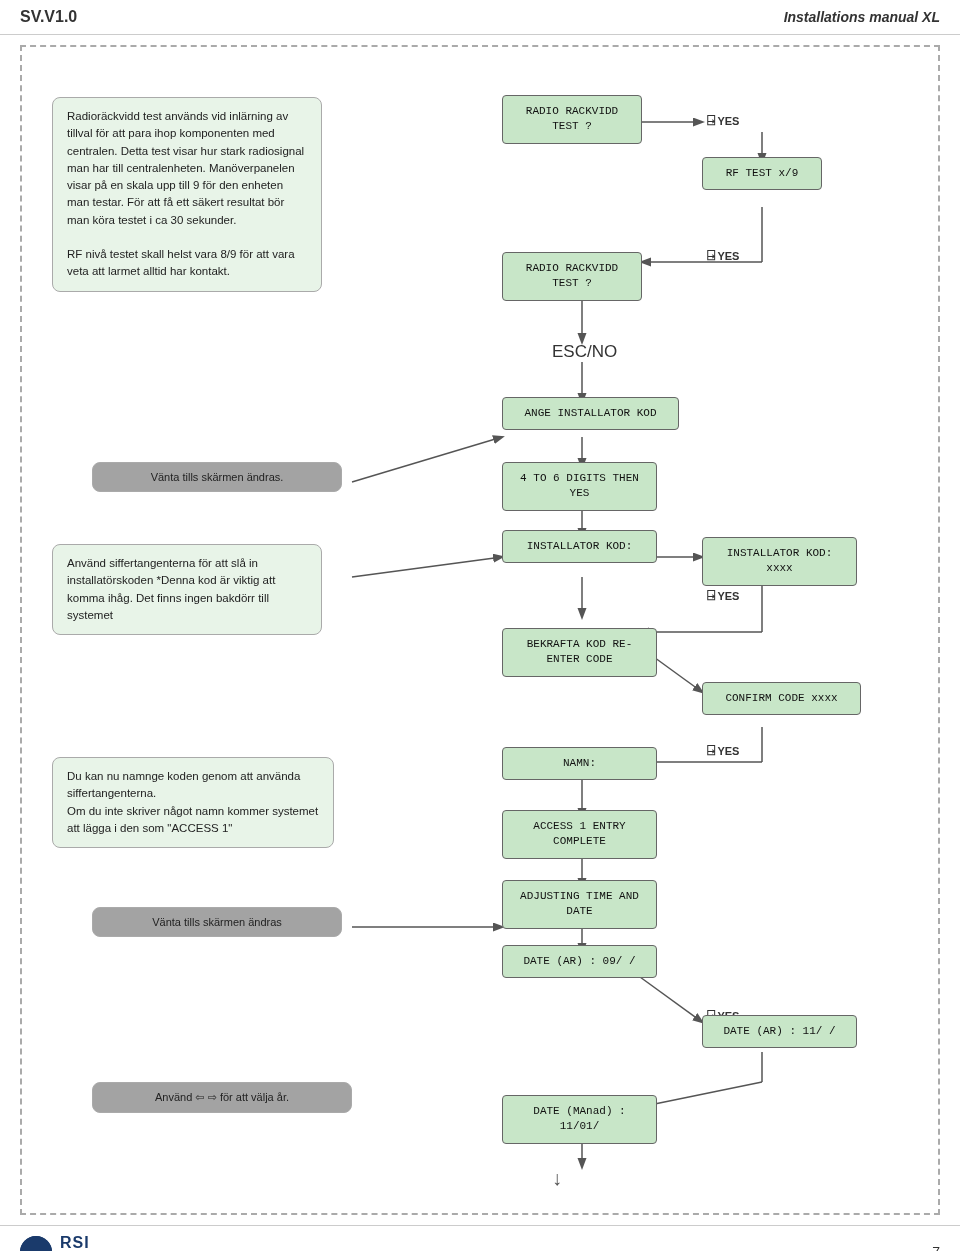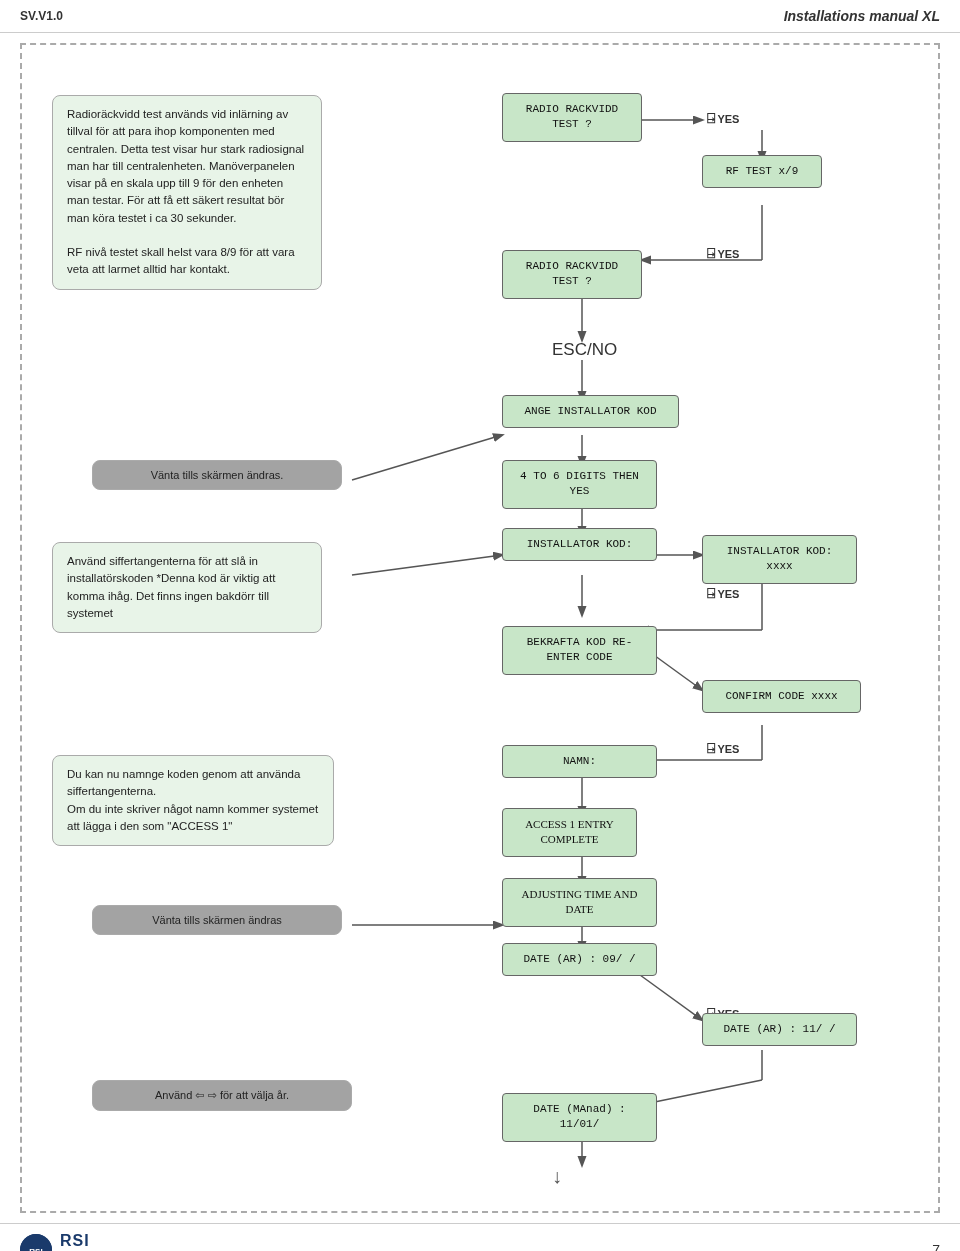--- a/index.html
+++ b/index.html
@@ -14,21 +14,21 @@
     
     .header {
       display: flex;
       justify-content: space-between;
       align-items: center;
       padding: 8px 20px;
       border-bottom: 1px solid #ccc;
       background: #fff;
     }
     .header-left {
-      font-size: 12px;
+      font-size: 16px;
       font-weight: bold;
       color: #333;
     }
     .header-right {
       font-size: 14px;
       font-weight: bold;
       color: #333;
       font-style: italic;
     }
 
@@ -298,30 +298,30 @@
   </div>
 
   <div class="text-box" style="left:30px; top:710px; width:282px;">
     <span>Du kan nu namnge koden genom att använda siffertangenterna.<br>Om du inte skriver något namn kommer systemet att lägga i den som "ACCESS 1"</span>
   </div>
 
   <div class="flow-box" style="left:480px; top:700px; width:155px;">
     <span>NAMN:</span>
   </div>
 
-  <div class="flow-box" style="left:480px; top:763px; width:135px;font-family:Liberation Serif, serif;">
+  <div class="flow-box" style="left:480px; top:763px; width:155px;">
     <span>ACCESS 1
 ENTRY COMPLETE</span>
   </div>
 
   <div class="note-box" style="left:70px; top:860px; width:250px;">
     <span>Vänta tills skärmen ändras</span>
   </div>
 
-  <div class="flow-box" style="left:480px; top:833px; width:155px;font-family:Liberation Serif, serif;">
+  <div class="flow-box" style="left:480px; top:833px; width:155px;">
     <span>ADJUSTING
 TIME AND DATE</span>
   </div>
 
   <div class="flow-box" style="left:480px; top:898px; width:155px;">
     <span>DATE (AR) :
 09/ /</span>
   </div>
 
   <div class="yes-label" style="left:685px; top:960px;">

